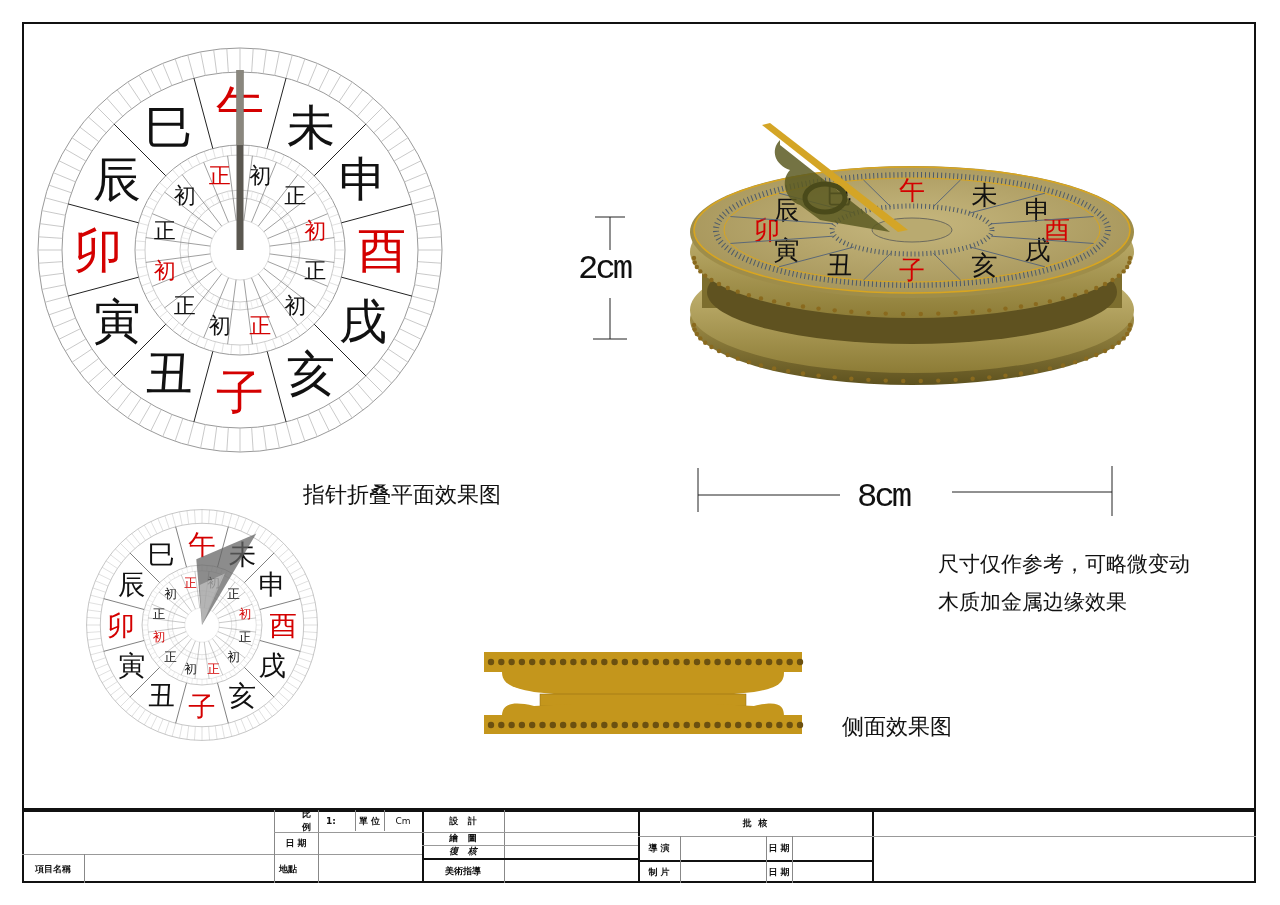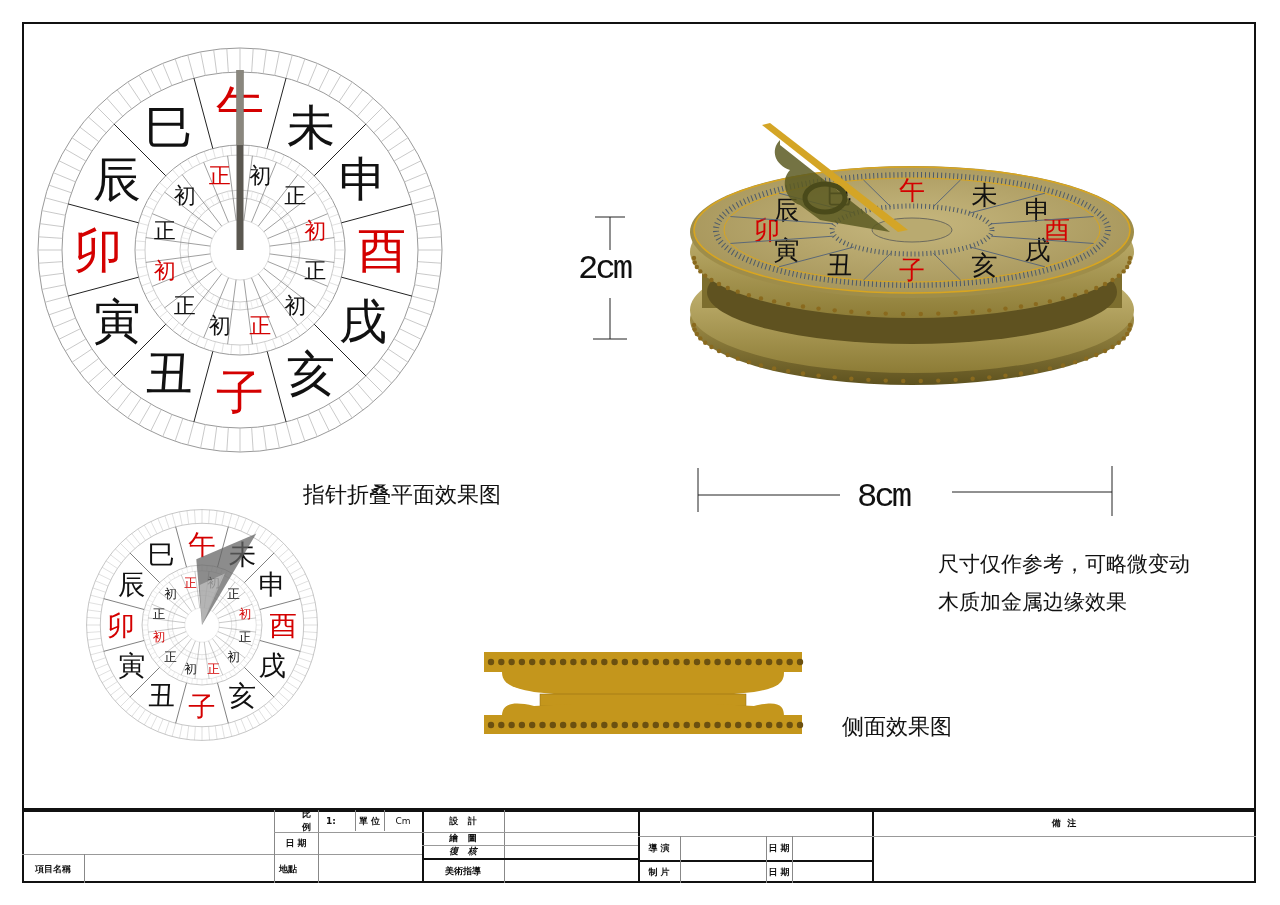--- a/index.html
+++ b/index.html
@@ -899,22 +899,22 @@
   <div class="c" style="left:400px;top:22px;width:82px;height:13px;white-space:pre;">繪   圖</div>
   <div class="c" style="left:400px;top:35px;width:82px;height:13px;white-space:pre;font-style:italic;">復   核</div>
   <div class="c" style="left:400px;top:48px;width:82px;height:26px;">美術指導</div>
 
   <div class="vlb" style="left:616px;"></div>
   <div class="hl" style="left:616px;width:234px;top:26px;"></div>
   <div class="hlb" style="left:616px;width:234px;top:50px;"></div>
   <div class="vl" style="left:658px;top:26px;"></div>
   <div class="vl" style="left:744px;top:26px;"></div>
   <div class="vl" style="left:770px;top:26px;"></div>
+  <div class="c" style="left:616px;top:0;width:234px;height:26px;white-space:pre;">批  核</div>
   <div class="c" style="left:616px;top:26px;width:42px;height:24px;">導 演</div>
   <div class="c" style="left:744px;top:26px;width:26px;height:24px;">日 期</div>
   <div class="c" style="left:616px;top:50px;width:42px;height:24px;">制 片</div>
   <div class="c" style="left:744px;top:50px;width:26px;height:24px;">日 期</div>
 
   <div class="vlb" style="left:850px;"></div>
   <div class="hl" style="left:850px;right:0;top:26px;"></div>
-  <div class="c" style="left:850px;right:0;top:0;height:26px;white-space:pre;">備  注</div>
   <div class="c" style="left:850px;right:0;top:26px;height:48px;"></div>
 </div>
 
 </body></html>

